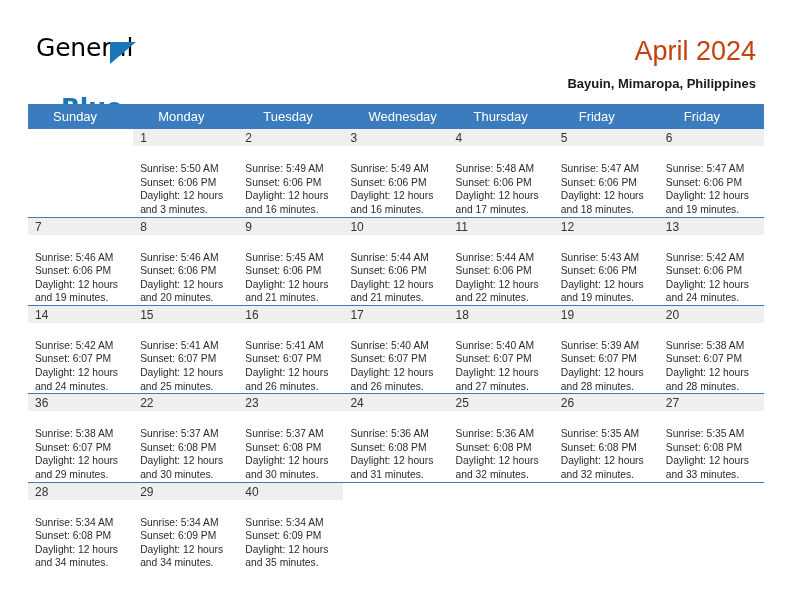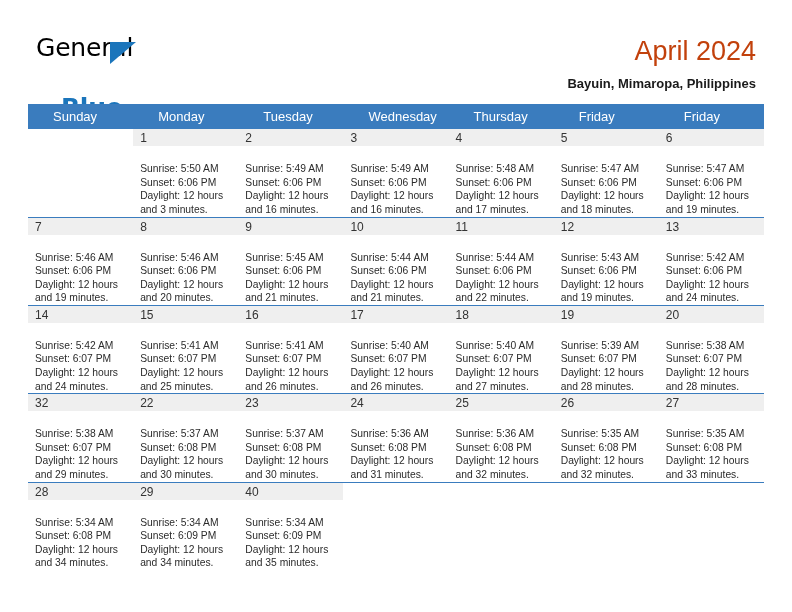--- a/index.html
+++ b/index.html
@@ -360,21 +360,21 @@
               <div class="details">
                 <div>Sunrise: 5:38 AM</div>
                 <div>Sunset: 6:07 PM</div>
                 <div>Daylight: 12 hours</div>
                 <div>and 28 minutes.</div>
               </div>
             </td>
           </tr>
           <tr class="week-row">
             <td class="day">
-              <div class="daynum-band">32</div>
+              <div class="daynum-band">36</div>
               <div class="details">
                 <div>Sunrise: 5:38 AM</div>
                 <div>Sunset: 6:07 PM</div>
                 <div>Daylight: 12 hours</div>
                 <div>and 29 minutes.</div>
               </div>
             </td>
             <td class="day">
               <div class="daynum-band">22</div>
               <div class="details">

